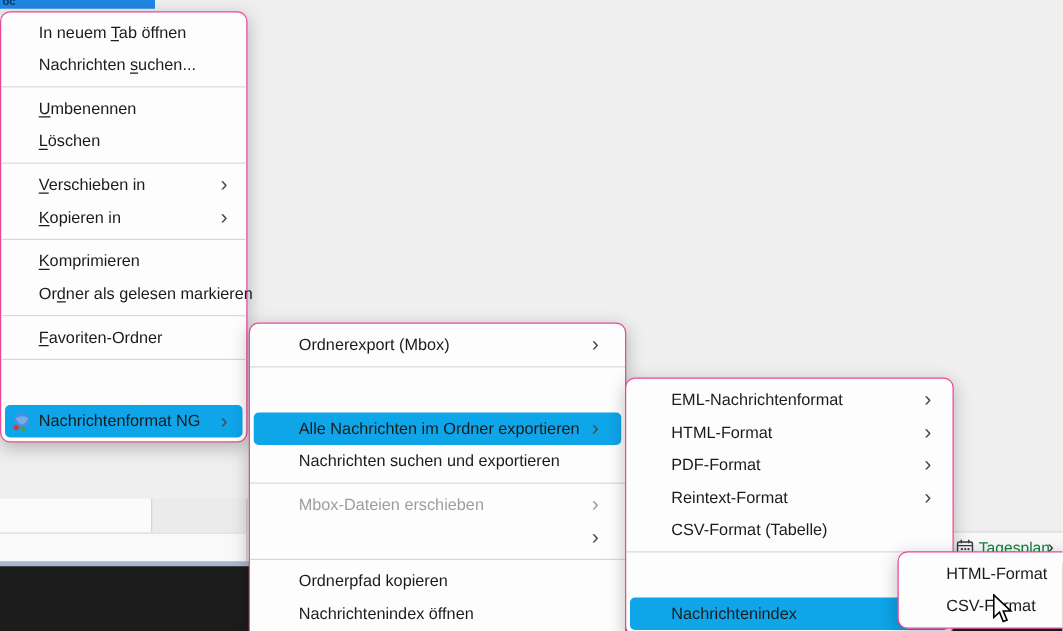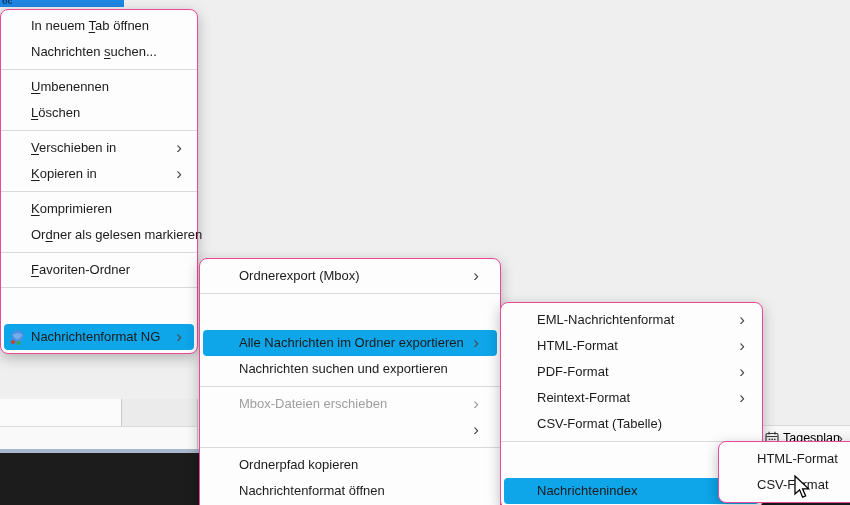--- a/index.html
+++ b/index.html
@@ -10,21 +10,21 @@
   .folder-bar{position:absolute;left:0;top:0;width:124px;height:7px;background:#1f87e4;}
   .folder-bar-text{position:absolute;left:2px;top:-4px;font-size:9px;font-weight:bold;color:#0b3a66;}
   .left-panel-a{position:absolute;left:0;top:399px;width:121px;height:27px;background:#fbfbfb;border-right:1px solid #c9c9c9;}
   .left-panel-b{position:absolute;left:122px;top:399px;width:75px;height:27px;background:#ebebeb;border-right:1px solid #c9c9c9;}
   .left-strip{position:absolute;left:0;top:426px;width:197px;height:23px;background:#f9f9f9;border-top:1px solid #dcdcdc;border-right:1px solid #c9c9c9;}
   .taskbar{position:absolute;left:0;top:450px;width:850px;height:55px;background:#1c1c1c;}
   .edge-line{position:absolute;left:0;top:449px;width:592px;height:4px;background:#a9b7cc;}
   .statusbar{position:absolute;left:592px;top:425px;width:258px;height:25px;background:#f8f8f8;border-top:1px solid #d9d9d9;}
   .statusbar .vdiv{position:absolute;left:150px;top:4px;width:1px;height:17px;background:#cfcfcf;}
   .statusbar .cal{position:absolute;left:173px;top:5px;}
-  .statusbar .tp-label{position:absolute;left:191px;top:5px;font-size:12.5px;color:#000000;}
+  .statusbar .tp-label{position:absolute;left:191px;top:5px;font-size:12.5px;color:#15803d;}
   .statusbar .tp-chev{position:absolute;left:246px;top:3px;font-size:15px;color:#333;}
 
   
   .tray{position:absolute;left:612px;top:464px;width:100px;height:26px;}
   .tray svg{position:absolute;}
 
   
   .menu{position:absolute;background:#fdfdfd;border:1px solid #ec4899;border-radius:8px;
         box-shadow:0 4px 14px rgba(0,0,0,.25);padding:3px 0;box-sizing:border-box;}
   .mi{position:relative;height:26px;line-height:26px;font-size:13px;color:#1b1b1b;
@@ -129,21 +129,21 @@
   <div id="menu2" class="menu z2">
       <div class="mi"><span class="lbl">Ordnerexport (Mbox)</span><span class="arrow">›</span></div>
       <div class="msep"></div>
       <div class="mi hl"><span class="lbl">Alle Nachrichten im Ordner exportieren</span><span class="arrow">›</span></div>
       <div class="mi"><span class="lbl">Nachrichten suchen und exportieren</span></div>
       <div class="msep"></div>
       <div class="mi dis"><span class="lbl">Mbox-Dateien erschieben</span><span class="arrow">›</span></div>
       <div class="mi"><span class="arrow">›</span></div>
       <div class="msep"></div>
       <div class="mi"><span class="lbl">Ordnerpfad kopieren</span></div>
-      <div class="mi"><span class="lbl">Nachrichtenformat öffnen</span></div>
+      <div class="mi"><span class="lbl">Nachrichtenindex öffnen</span></div>
       <div class="msep"></div>
       <div class="mi"><span class="lbl">Optionen</span></div>
     </div>
   <div id="menu3" class="menu z3">
       <div class="mi"><span class="lbl">EML-Nachrichtenformat</span><span class="arrow">›</span></div>
       <div class="mi"><span class="lbl">HTML-Format</span><span class="arrow">›</span></div>
       <div class="mi"><span class="lbl">PDF-Format</span><span class="arrow">›</span></div>
       <div class="mi"><span class="lbl">Reintext-Format</span><span class="arrow">›</span></div>
       <div class="mi"><span class="lbl">CSV-Format (Tabelle)</span></div>
       <div class="msep"></div>

